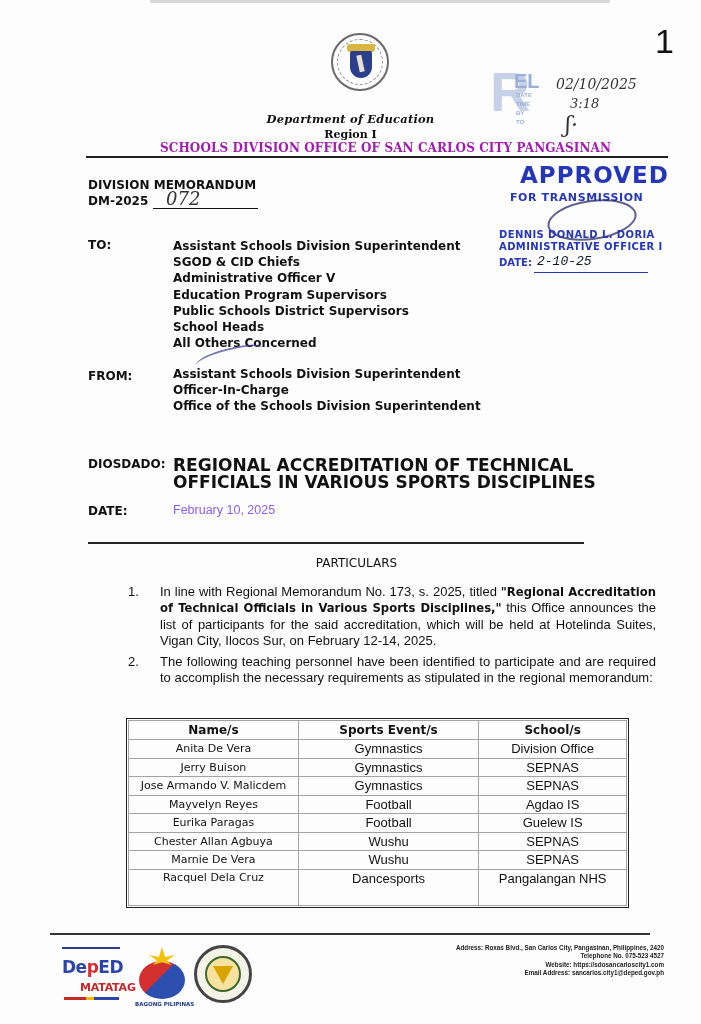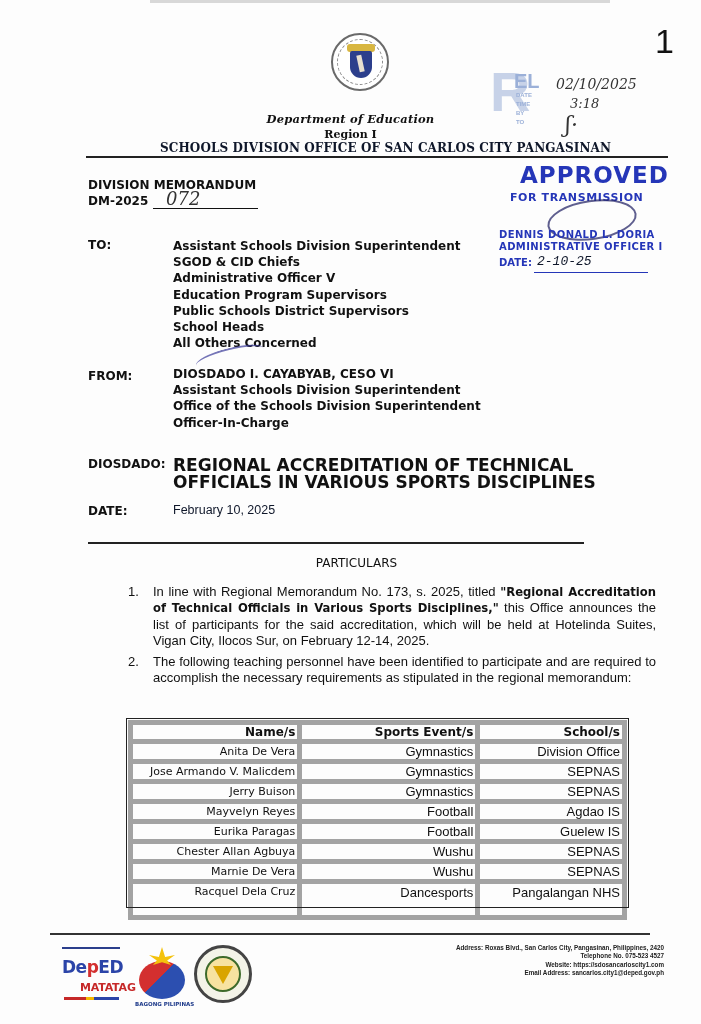--- a/index.html
+++ b/index.html
@@ -14,21 +14,21 @@
   .seal { position: absolute; left: 331px; top: 33px; width: 58px; height: 58px; border-radius: 50%; border: 2px solid #6a6a6a; background: #fff; }
   .seal .ring { position: absolute; inset: 4px; border-radius: 50%; border: 1px dashed #888; }
   .seal .shield { position: absolute; left: 17px; top: 16px; width: 22px; height: 27px; background: #2c3f8c; border-radius: 2px 2px 11px 11px; }
   .seal .torch { position: absolute; left: 14px; top: 9px; width: 28px; height: 8px; background: #d8b640; border-radius: 3px; }
   .seal .map { position: absolute; left: 25px; top: 20px; width: 5px; height: 17px; background: #e8e0d0; transform: rotate(-12deg); }
 
   .hdr-line { position: absolute; left: 0; width: 701px; text-align: center; font-family: "DejaVu Serif", serif; font-weight: bold; color: #111; }
   .hdr-rep { top: 96px; font-size: 11.5px; font-style: italic; letter-spacing: 0.2px; }
   .hdr-dep { top: 112px; font-size: 11.5px; font-style: italic; letter-spacing: 0.2px; }
   .hdr-reg { top: 128px; font-size: 11px; }
-  .hdr-office { position: absolute; left: 160px; top: 141px; font-family: "DejaVu Serif", serif; font-weight: bold; font-size: 12px; color: #0f172a; letter-spacing: 0.1px; }
+  .hdr-office { position: absolute; left: 160px; top: 141px; font-family: "DejaVu Serif", serif; font-weight: bold; font-size: 12px; color: #a21caf; letter-spacing: 0.1px; }
   .hdr-rule { position: absolute; left: 86px; top: 156px; width: 582px; height: 2px; background: #222; }
 
   
   .recv-stamp { position: absolute; left: 490px; top: 62px; width: 70px; height: 75px; color: #9bb0d8; font-family: "Liberation Sans", sans-serif; }
   .recv-stamp .big { position: absolute; left: 0; top: 2px; font-size: 56px; font-weight: bold; line-height: 56px; opacity: 0.55; }
   .recv-stamp .rl { position: absolute; left: 26px; font-size: 6px; font-weight: bold; }
   .recv-stamp .el { position: absolute; left: 24px; top: 8px; font-size: 20px; font-weight: bold; }
   .hand { position: absolute; font-family: "DejaVu Serif", serif; font-style: italic; color: #333; }
   .h-date { left: 556px; top: 76px; font-size: 14px; }
   .h-time { left: 570px; top: 96px; font-size: 13px; }
@@ -55,35 +55,35 @@
   .to-label { left: 88px; top: 238px; }
   .to-list { position: absolute; left: 173px; top: 238px; font-family: "DejaVu Sans", sans-serif; font-weight: bold; font-size: 12px; line-height: 16.2px; color: #111; }
 
   .sign1 { position: absolute; left: 195px; top: 348px; width: 70px; height: 18px; border-top: 2px solid #3c3c9a; transform: rotate(-14deg); border-radius: 50%; opacity: 0.7; }
   .from-label { left: 88px; top: 369px; }
   .from-list { position: absolute; left: 173px; top: 366px; font-family: "DejaVu Sans", sans-serif; font-weight: bold; font-size: 12px; line-height: 16.2px; color: #111; }
 
   .subj-label { left: 88px; top: 457px; }
   .subj-text { position: absolute; left: 173px; top: 457px; width: 470px; font-family: "DejaVu Sans", sans-serif; font-weight: bold; font-size: 17px; line-height: 17px; color: #111; }
   .date-label { left: 88px; top: 504px; }
-  .date-val { position: absolute; left: 173px; top: 503px; font-family: "Liberation Sans", sans-serif; font-size: 12.5px; color: #0f172a; }
+  .date-val { position: absolute; left: 173px; top: 503px; font-family: "Liberation Sans", sans-serif; font-size: 12.5px; color: #8b5cf6; }
   .mid-rule { position: absolute; left: 88px; top: 542px; width: 496px; height: 2px; background: #222; }
 
   .particulars { position: absolute; left: 0; top: 556px; width: 701px; padding-left: 12px; text-align: center; font-family: "DejaVu Sans", sans-serif; font-weight: normal; font-size: 12px; color: #111; }
 
   .para { position: absolute; left: 128px; width: 528px; font-family: "Liberation Sans", sans-serif; font-size: 13px; line-height: 16.3px; color: #111; }
   .para .num { position: absolute; left: 0; top: 0; }
-  .para .body { margin-left: 25px; text-align: justify; }
+  .para .body { margin-left: 32px; text-align: justify; }
   .para b { font-family: "DejaVu Sans", sans-serif; font-size: 11.6px; }
   .p1 { top: 584px; }
   .p2 { top: 654px; }
 
   
   .tbl { position: absolute; left: 128px; top: 720px; width: 499px; border-collapse: collapse; font-family: "DejaVu Sans", sans-serif; font-size: 11.5px; color: #111; }
-  .tbl th, .tbl td { border: 5px solid #a3a3a3; text-align: right; padding: 0 2px; height: 18.5px; white-space: nowrap; }
+  .tbl th, .tbl td { border: 1px solid #a3a3a3; text-align: center; padding: 0 2px; height: 18.5px; white-space: nowrap; }
   .tbl th { font-weight: bold; font-size: 12px; height: 19px; }
   .tbl td.c-name { width: 170px; font-size: 11px; }
   .tbl td.c-event { width: 181px; font-family: "Liberation Sans", sans-serif; font-size: 13px; }
   .tbl td.c-school { width: 148px; font-family: "Liberation Sans", sans-serif; font-size: 13px; }
   .tbl tr.last td { height: 36px; vertical-align: top; padding-top: 1px; }
   .tbl-frame { position: absolute; left: 126px; top: 718px; width: 503px; height: 190px; border: 1px solid #222; pointer-events: none; }
 
   
   .foot-rule { position: absolute; left: 50px; top: 933px; width: 600px; height: 2px; background: #333; }
   .deped { position: absolute; left: 62px; top: 947px; width: 60px; height: 60px; }
@@ -155,24 +155,23 @@
     <div>Administrative Officer V</div>
     <div>Education Program Supervisors</div>
     <div>Public Schools District Supervisors</div>
     <div>School Heads</div>
     <div>All Others Concerned</div>
   </div>
 
   <div class="sign1"></div>
   <div class="lbl from-label">FROM:</div>
   <div class="from-list">
-    <div>DIOSDADO I. CAYABYAB, CESO VI</div>
     <div>Assistant Schools Division Superintendent</div>
+    <div>Officer-In-Charge</div>
     <div>Office of the Schools Division Superintendent</div>
-    <div>Officer-In-Charge</div>
   </div>
 
   <div class="lbl subj-label">DIOSDADO:</div>
   <div class="subj-text">REGIONAL ACCREDITATION OF TECHNICAL OFFICIALS IN VARIOUS SPORTS DISCIPLINES</div>
   <div class="lbl date-label">DATE:</div>
   <div class="date-val">February 10, 2025</div>
   <div class="mid-rule"></div>
 
   <div class="particulars">PARTICULARS</div>
 
@@ -193,26 +192,26 @@
         <th>School/s</th>
       </tr>
     </thead>
     <tbody>
       <tr>
         <td class="c-name">Anita De Vera</td>
         <td class="c-event">Gymnastics</td>
         <td class="c-school">Division Office</td>
       </tr>
       <tr>
+        <td class="c-name">Jerry Buison</td>
+        <td class="c-event">Gymnastics</td>
+        <td class="c-school">SEPNAS</td>
+      </tr>
+      <tr>
         <td class="c-name">Jose Armando V. Malicdem</td>
-        <td class="c-event">Gymnastics</td>
-        <td class="c-school">SEPNAS</td>
-      </tr>
-      <tr>
-        <td class="c-name">Jerry Buison</td>
         <td class="c-event">Gymnastics</td>
         <td class="c-school">SEPNAS</td>
       </tr>
       <tr>
         <td class="c-name">Mayvelyn Reyes</td>
         <td class="c-event">Football</td>
         <td class="c-school">Agdao IS</td>
       </tr>
       <tr>
         <td class="c-name">Eurika Paragas</td>

